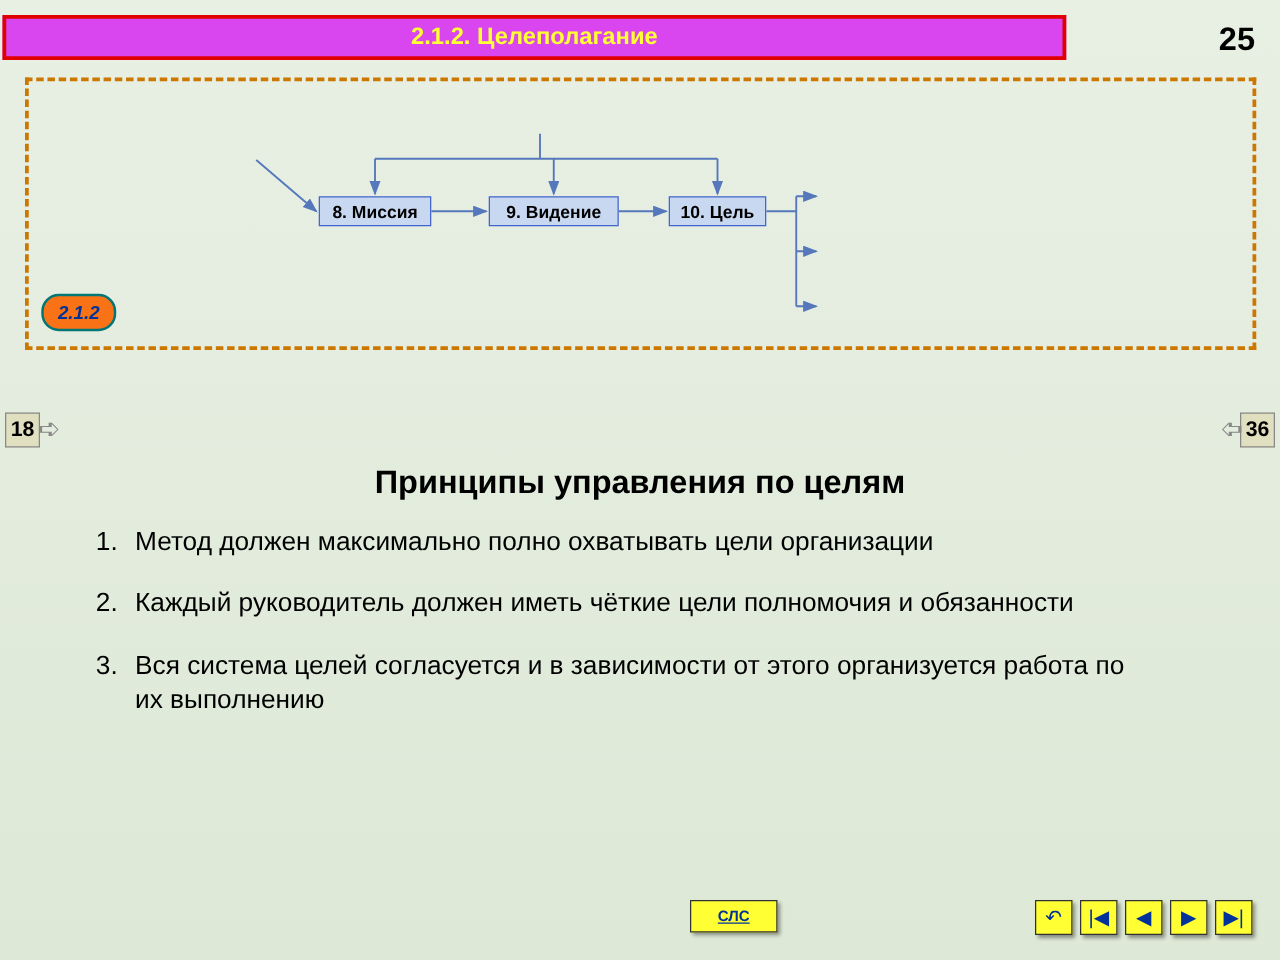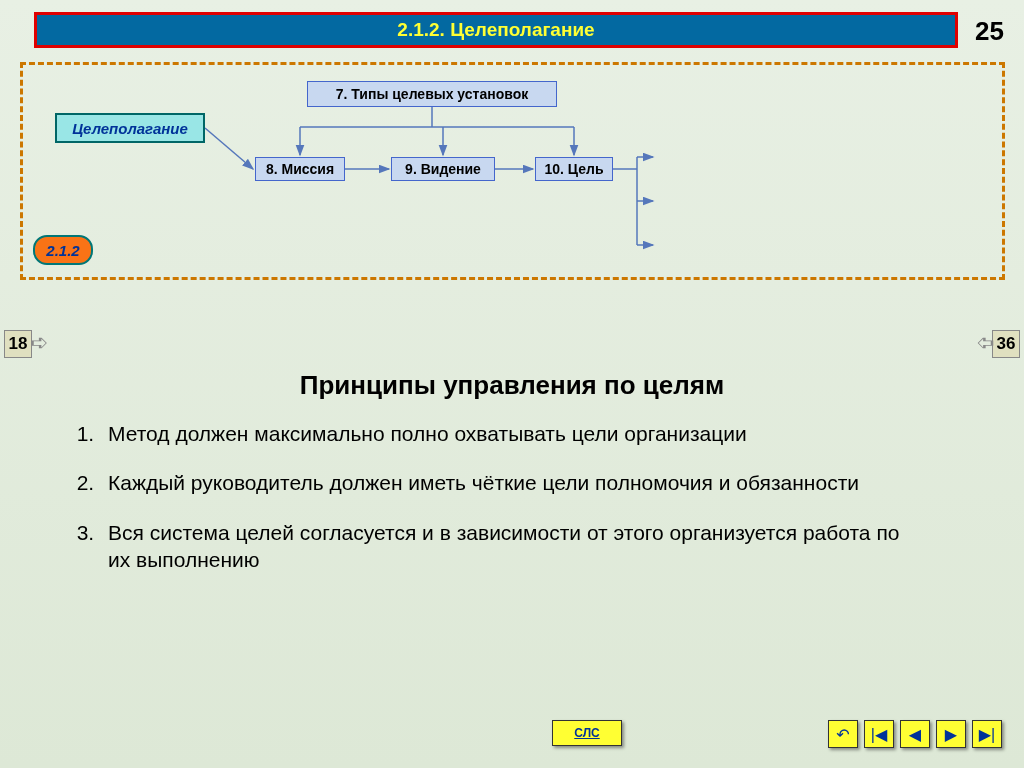--- a/index.html
+++ b/index.html
@@ -5,22 +5,22 @@
   * { box-sizing: border-box; margin: 0; padding: 0; }
   body {
     width: 1024px; height: 768px;
     background: linear-gradient(to bottom, #e8f0e4 0%, #dde8d6 100%);
     font-family: Arial, sans-serif;
     position: relative;
     overflow: hidden;
   }
   .header-bar {
     position: absolute;
-    top: 12px; left: 34px; width: 924px; height: 36px;
-    background: #0369a1;
+    top: 12px; left: 2px; width: 851px; height: 36px;
+    background: #d946ef;
     border: 3px solid #e00000;
     display: flex; align-items: center; justify-content: center;
   }
   .header-title { color: #ffff33; font-weight: bold; font-size: 19px; }
   .page-number {
     position: absolute; top: 16px; right: 20px;
     font-size: 26px; font-weight: bold; color: #000;
   }
   .diagram-container {
     position: absolute;
@@ -150,26 +150,20 @@
     <line x1="551" y1="62" x2="551" y2="90" stroke="#5577bb" stroke-width="1.5" marker-end="url(#ah)"></line>
     <line x1="322" y1="104" x2="366" y2="104" stroke="#5577bb" stroke-width="1.5" marker-end="url(#ah)"></line>
     <line x1="472" y1="104" x2="510" y2="104" stroke="#5577bb" stroke-width="1.5" marker-end="url(#ah)"></line>
     <line x1="590" y1="104" x2="614" y2="104" stroke="#5577bb" stroke-width="1.5"></line>
     <line x1="614" y1="92" x2="614" y2="180" stroke="#5577bb" stroke-width="1.5"></line>
     <line x1="614" y1="92" x2="630" y2="92" stroke="#5577bb" stroke-width="1.5" marker-end="url(#ah)"></line>
     <line x1="614" y1="136" x2="630" y2="136" stroke="#5577bb" stroke-width="1.5" marker-end="url(#ah)"></line>
     <line x1="614" y1="180" x2="630" y2="180" stroke="#5577bb" stroke-width="1.5" marker-end="url(#ah)"></line>
   </svg>
 
-  <div class="root-box">
-    <span>Целеполагание</span>
-  </div>
-  <div class="types-box">
-    <span>7. Типы целевых установок</span>
-  </div>
   <div class="mission-box">
     <span>8. Миссия</span>
   </div>
   <div class="vision-box">
     <span>9. Видение</span>
   </div>
   <div class="goal-box">
     <span>10. Цель</span>
   </div>
 

